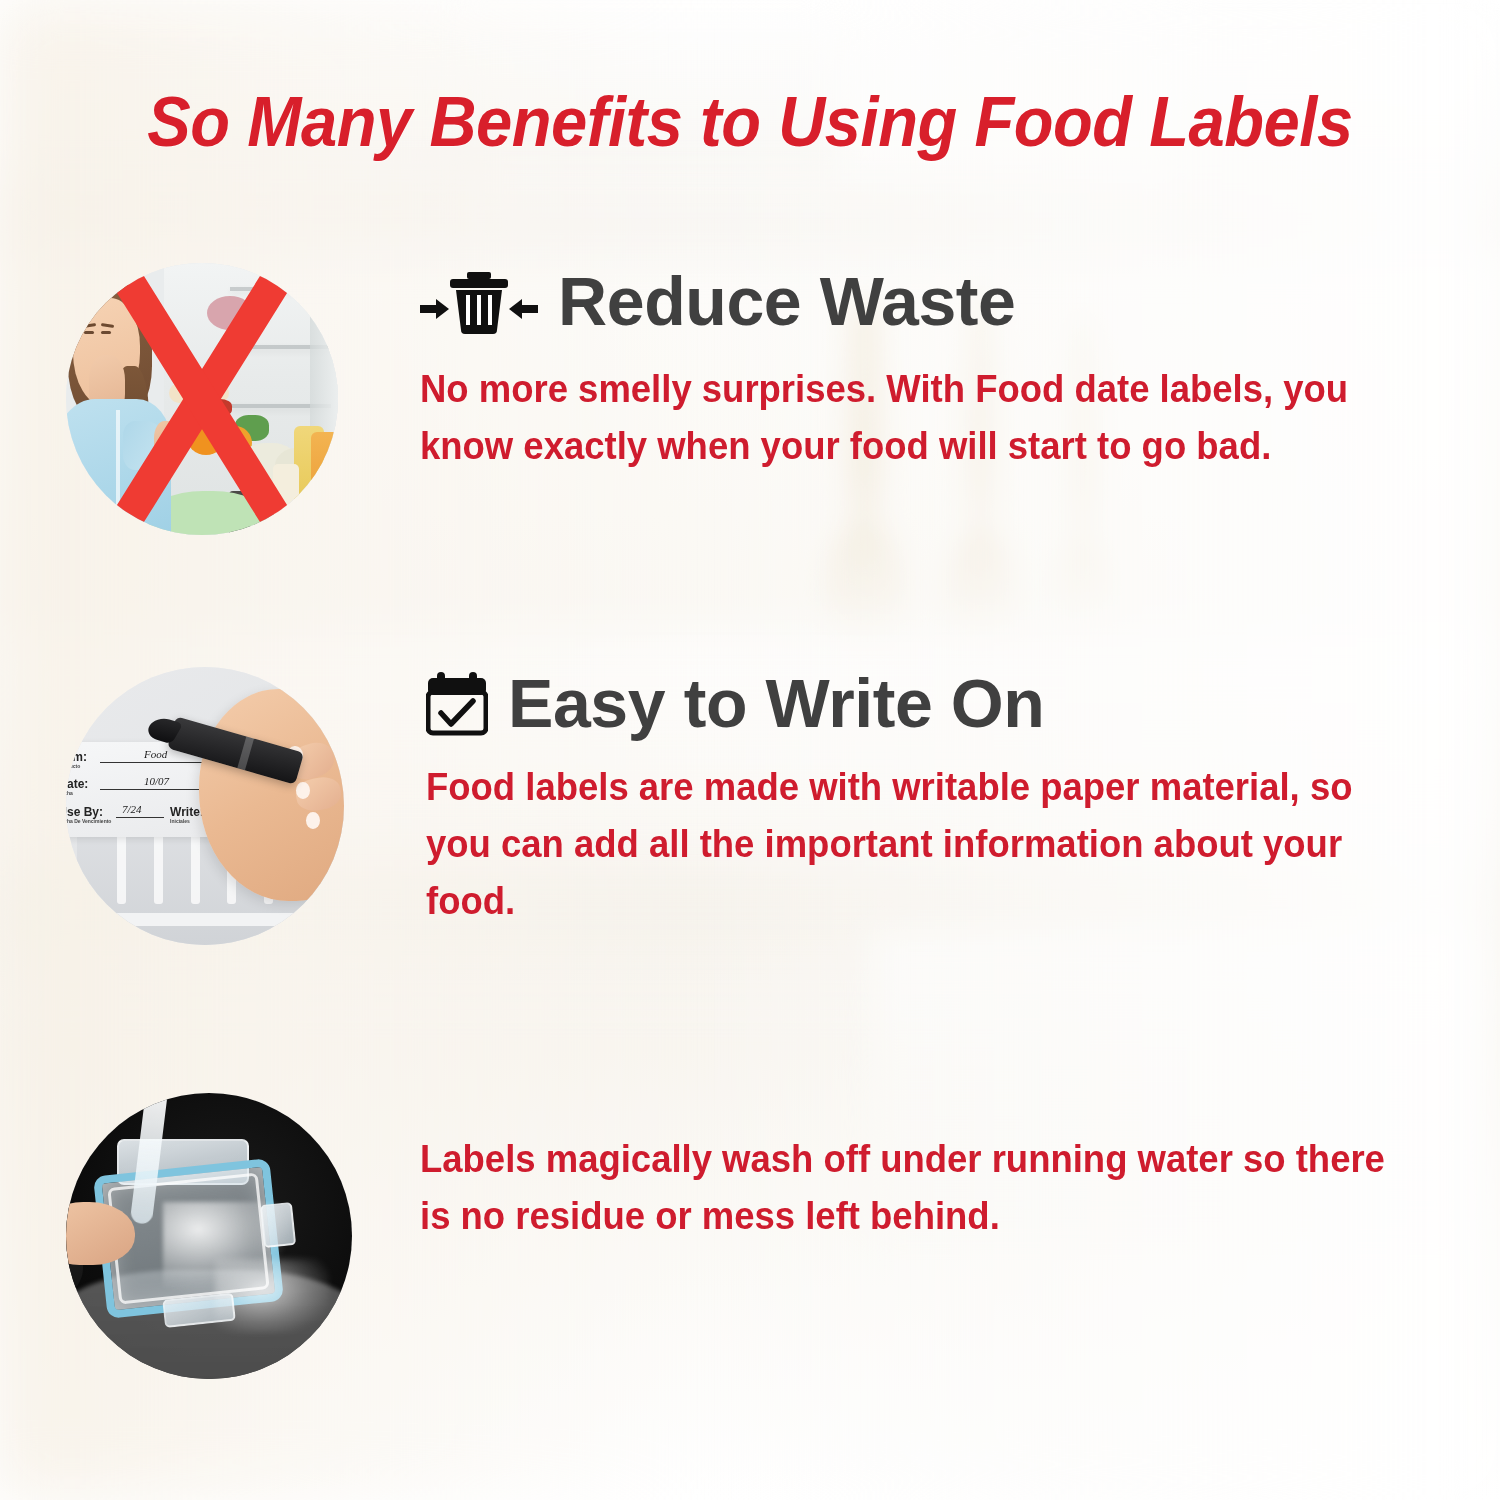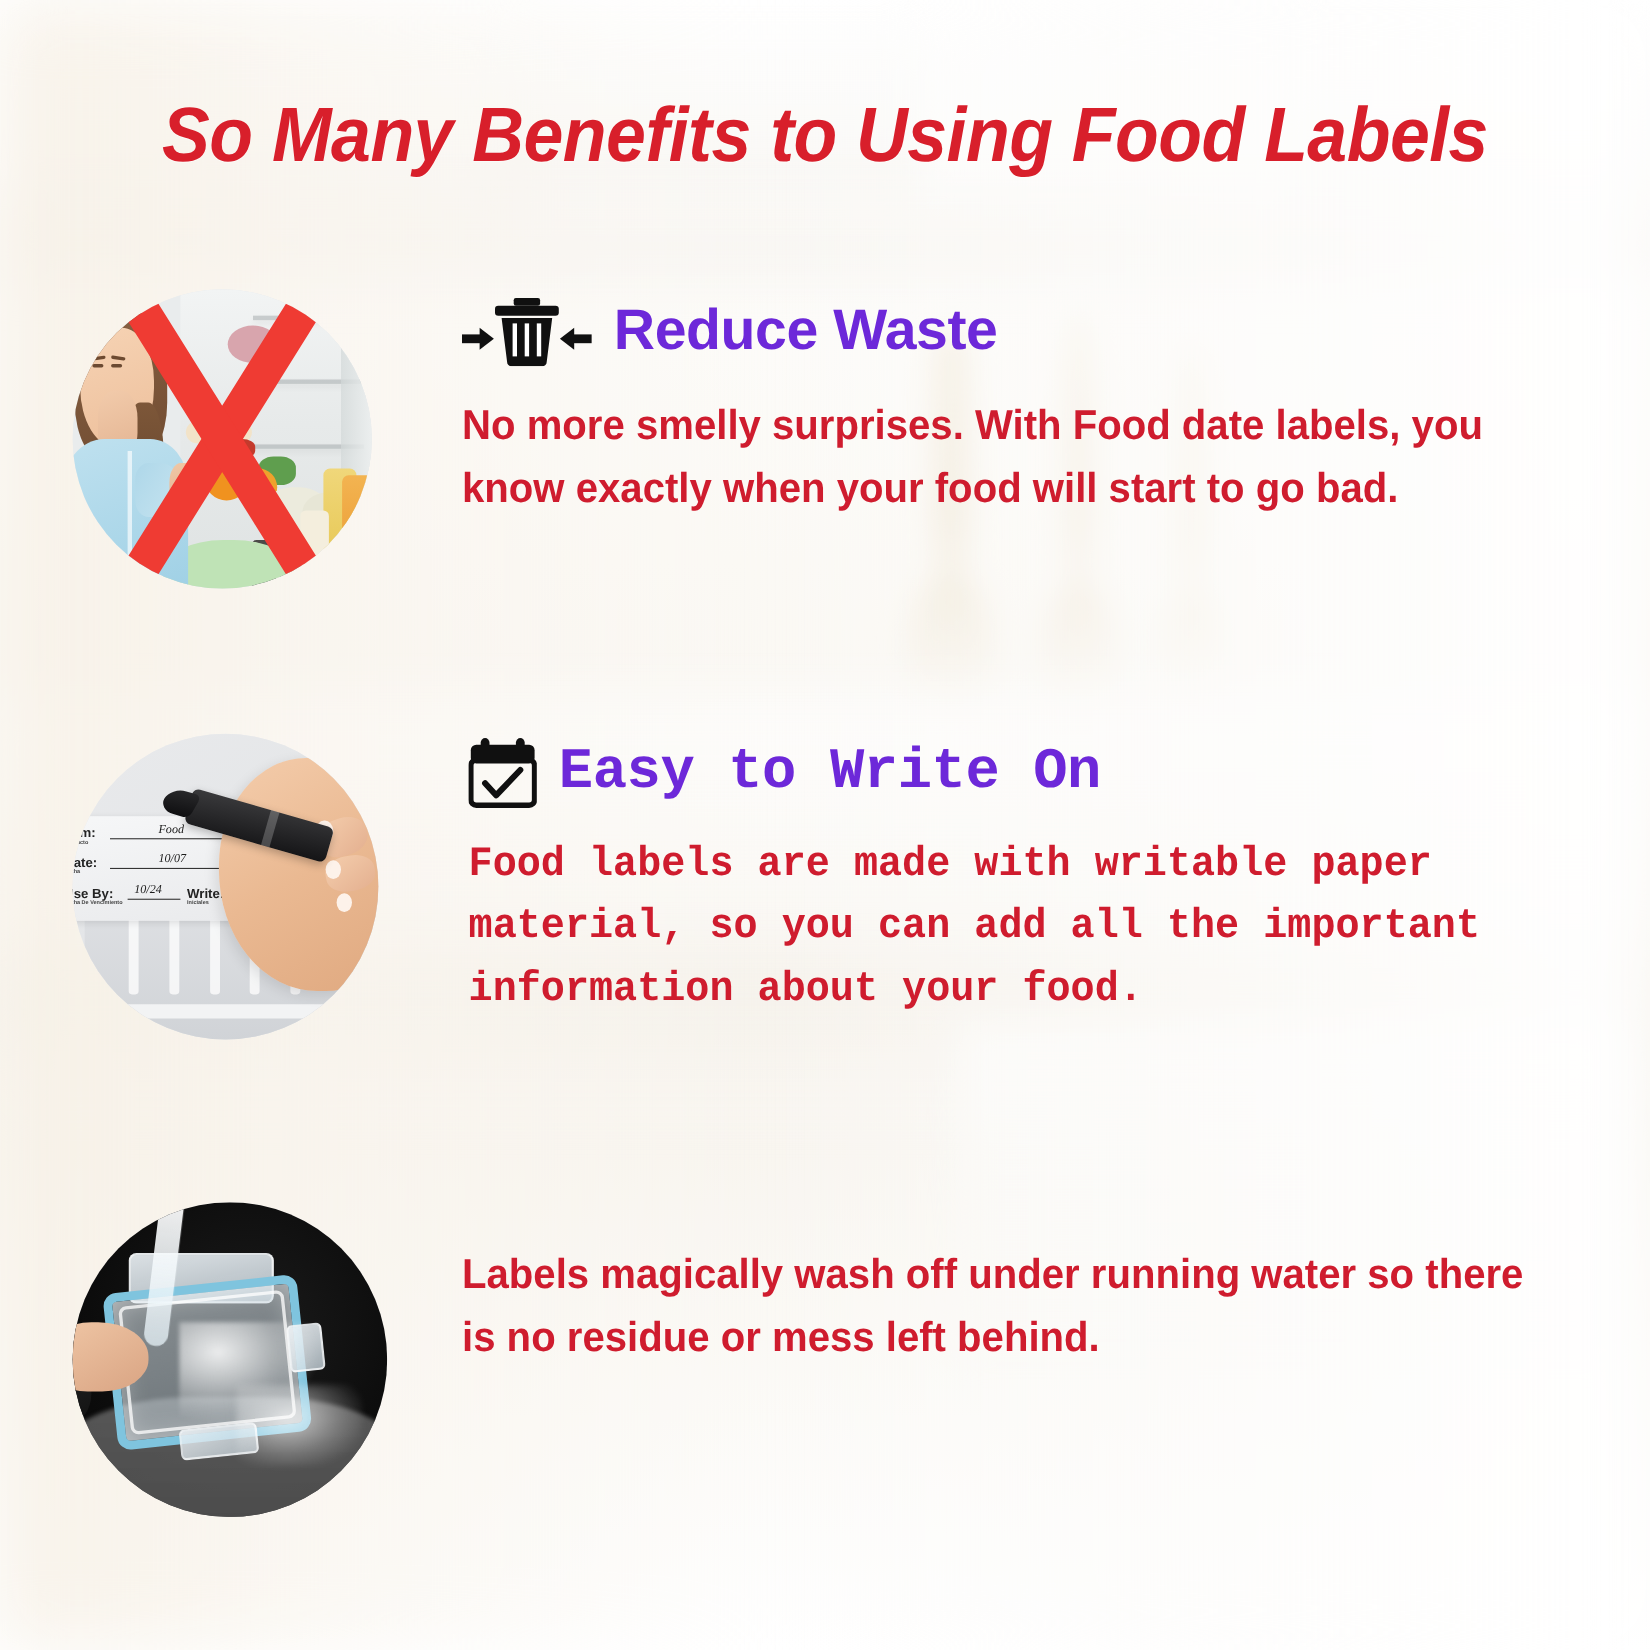--- a/index.html
+++ b/index.html
@@ -125,29 +125,29 @@
     flex:0 0 auto;
     width:272px; height:272px;
     border-radius:50%;
     overflow:hidden;
     background:#ededed;
   }
   .row.r2 .photo { width:278px; height:278px; }
   .row.r3 .photo { width:286px; height:286px; }
 
   .text-col { margin-left:82px; padding-top:4px; }
-  .row.r2 .text-col { padding-top:2px;font-family:Liberation Mono, monospace; }
+  .row.r2 .text-col { padding-top:2px; }
   .row.r3 .text-col { margin-left:68px; padding-top:18px; }
 
   .head-line { display:flex; align-items:center; gap:20px; }
   .head-icon { flex:0 0 auto; display:block; }
   .head-text {
-    font-size:52px;
+    font-size:68px;
     font-weight:700;
-    color:#6d28d9;
+    color:#404040;
     letter-spacing:-0.4px;
     line-height:1;
     white-space:nowrap;
   }
   .body-text {
     margin-top:26px;
     font-size:38px;
     line-height:1.50;
     font-weight:700;
     color:#cf1c2e;
@@ -512,21 +512,21 @@
             <div class="lc-line">
               <span class="lc-val">10/07</span>
             </div>
           </div>
           <div class="lc-row">
             <div class="lc-keybox wide">
               <div class="lc-key">Use By:</div>
               <div class="lc-sub">Fecha De Vencimiento</div>
             </div>
             <div class="lc-line">
-              <span class="lc-val" style="left:12%">10/24</span>
+              <span class="lc-val" style="left:12%">7/24</span>
             </div>
             <div class="lc-keybox small">
               <div class="lc-key">Write:</div>
               <div class="lc-sub">Iniciales</div>
             </div>
             <div class="lc-line" style="max-width:42px"></div>
           </div>
         </div>
 
         <div class="ls-hand">

